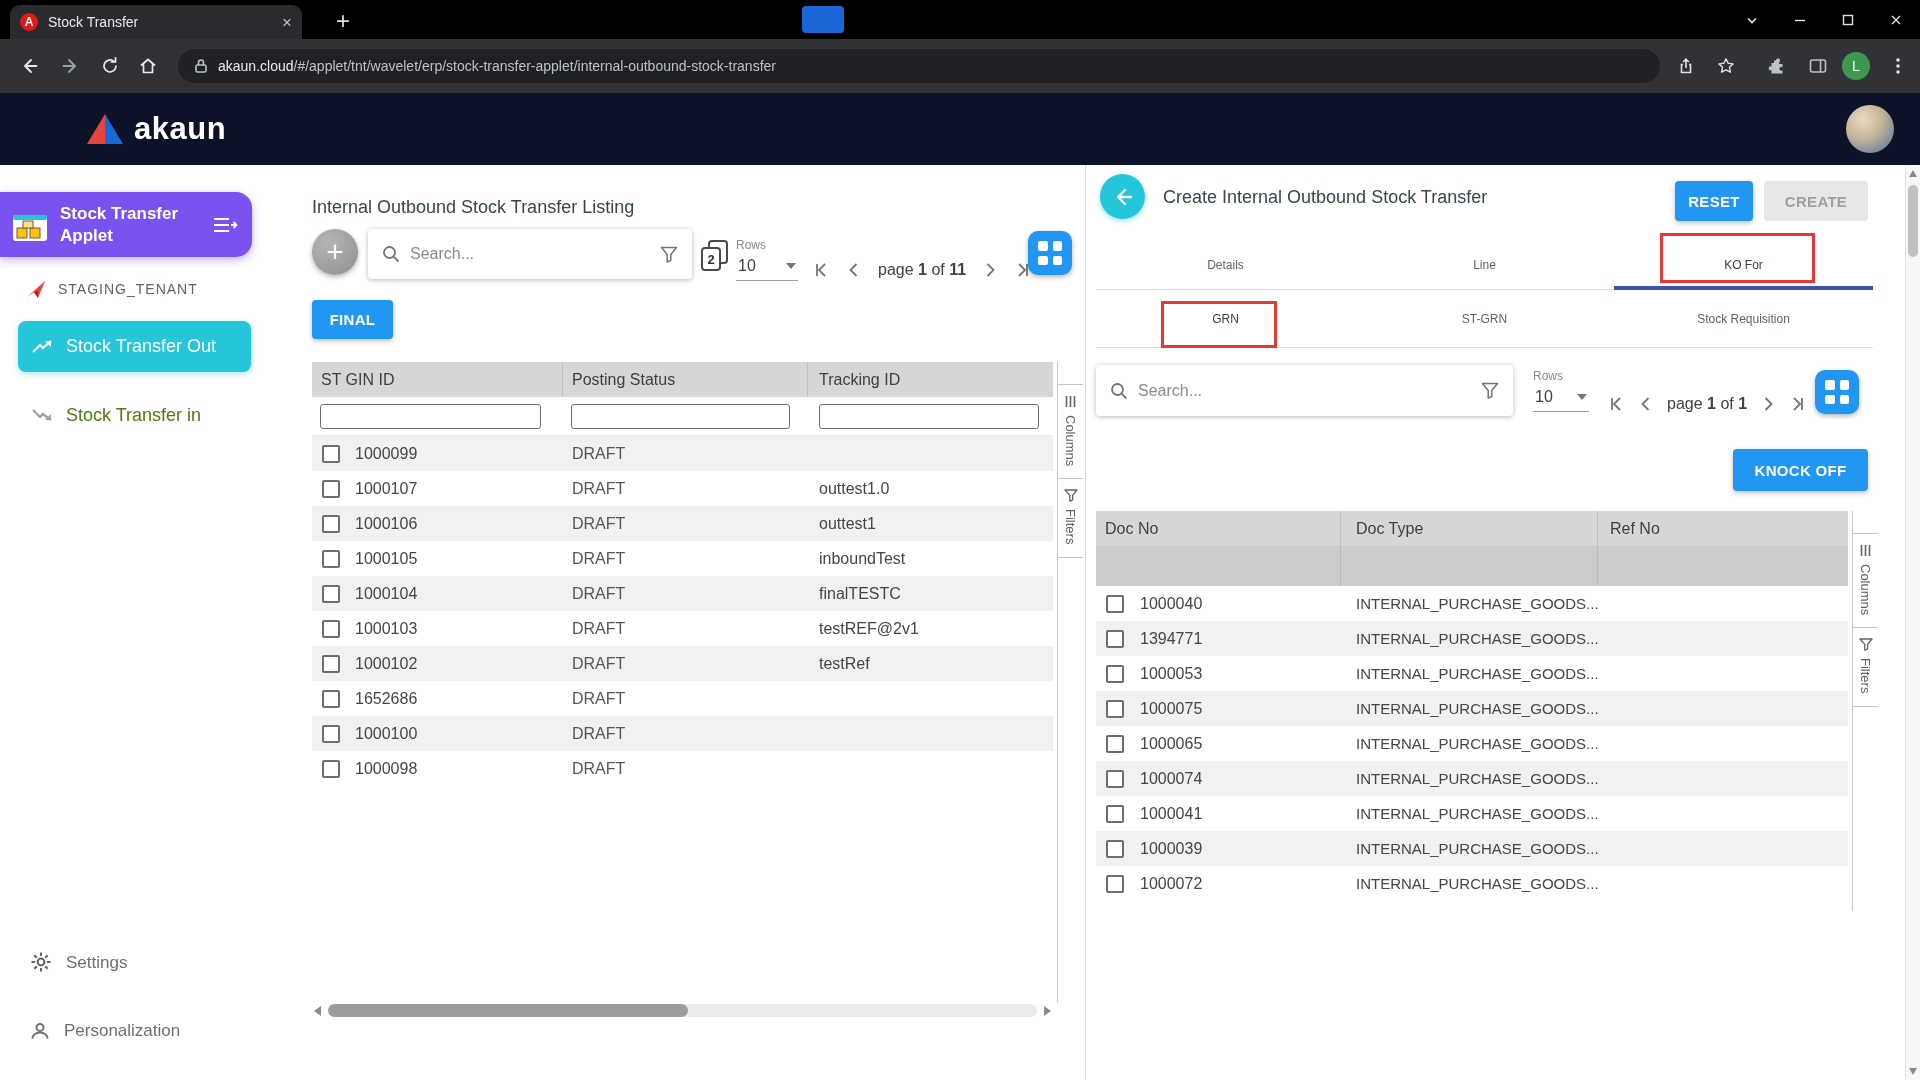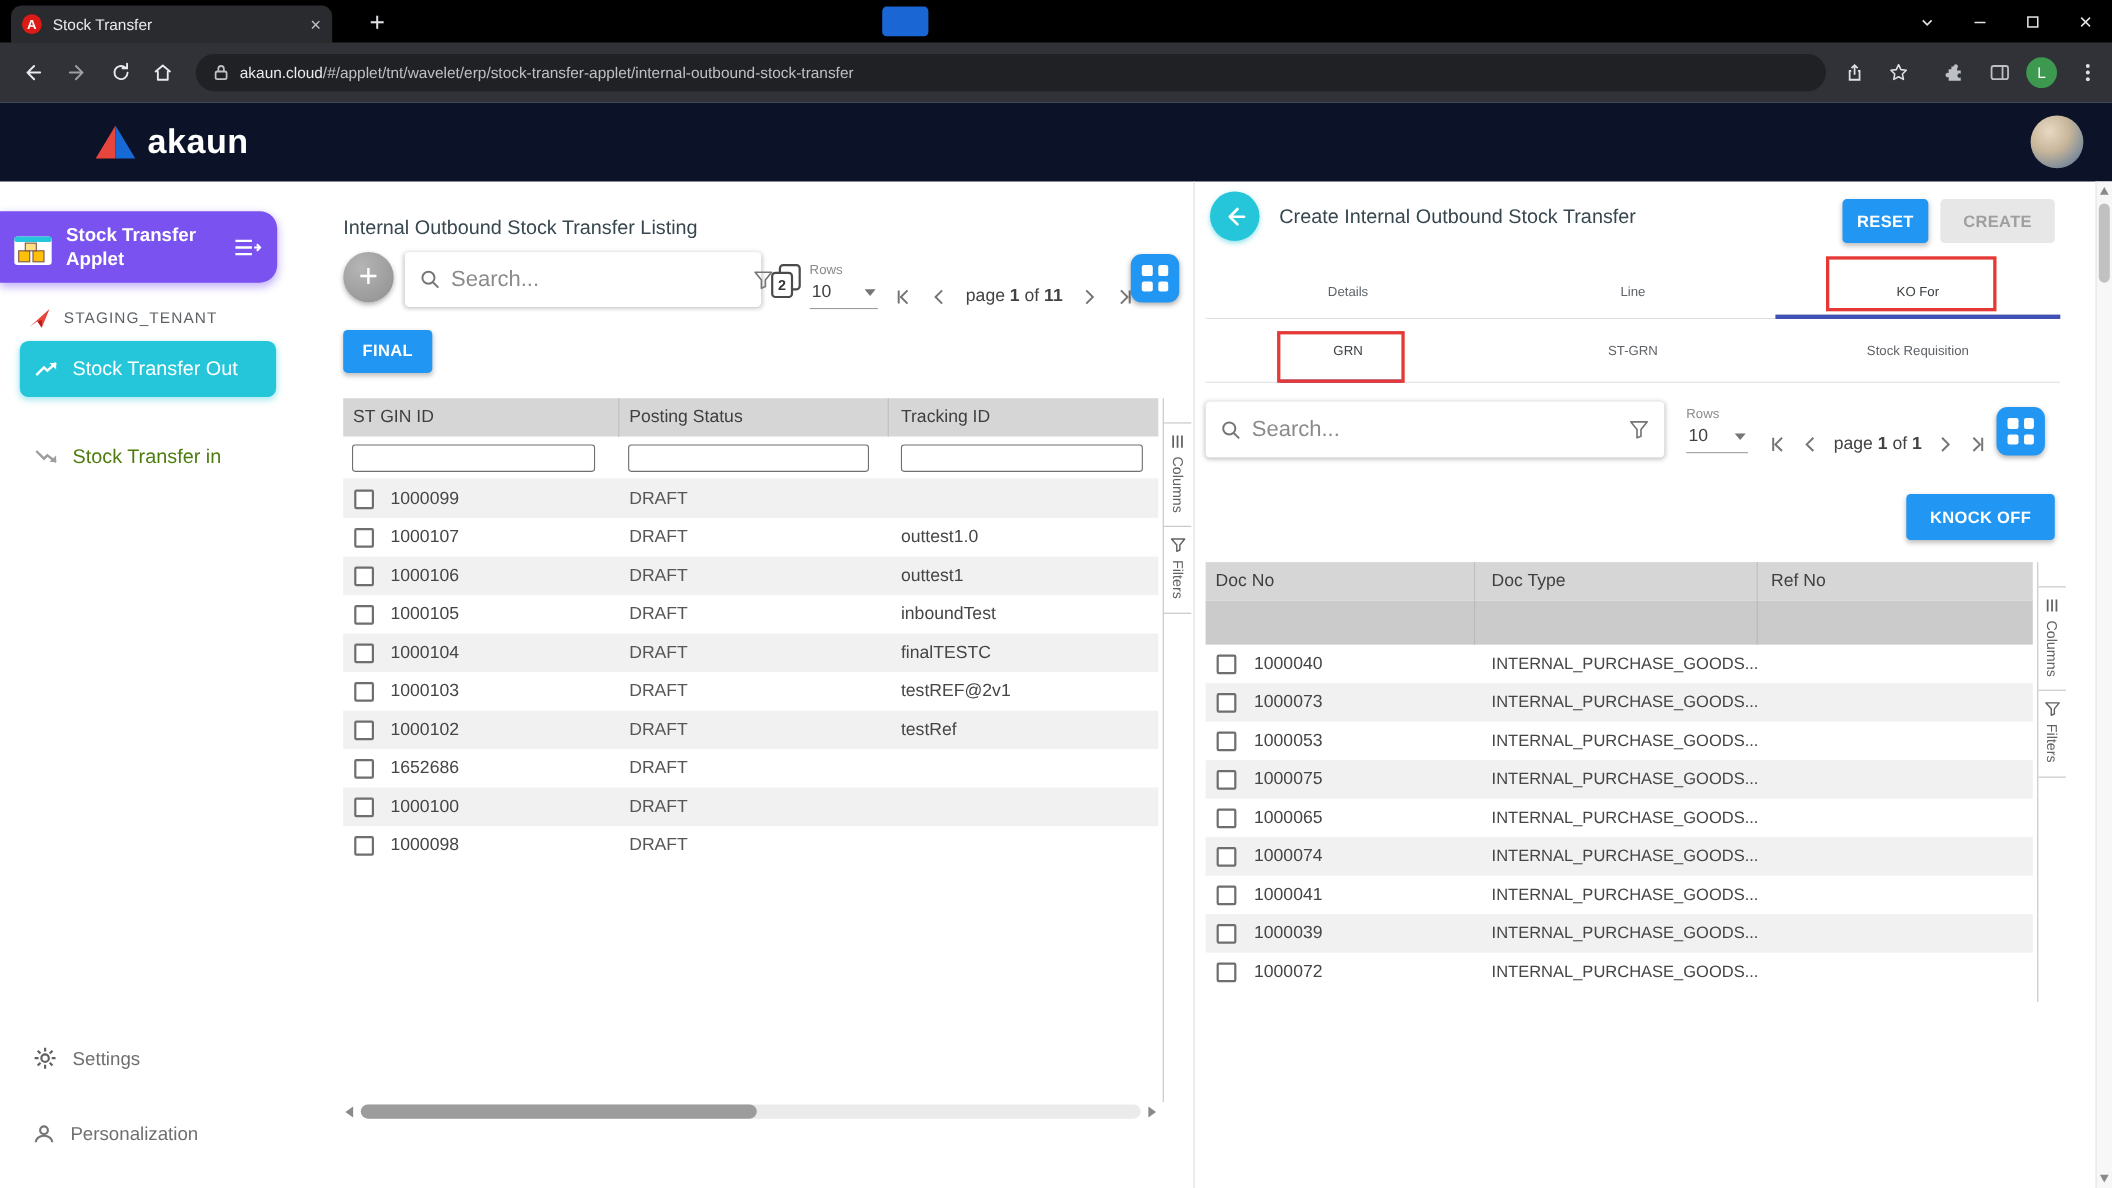--- a/index.html
+++ b/index.html
@@ -31,31 +31,31 @@
 .logo{position:absolute;left:86px;top:0;height:72px;display:flex;align-items:center;gap:10px}
 .logotext{color:#fff;font-size:31px;font-weight:bold;letter-spacing:.5px}
 .hdr-avatar{position:absolute;left:1846px;top:105px;width:48px;height:48px;border-radius:50%;background:radial-gradient(circle at 35% 30%,#e8d9c4 0%,#c9b79b 40%,#7e8c99 75%,#5c6b78 100%)}
 
 
 .applet-badge{position:absolute;left:0;top:192px;width:252px;height:65px;background:#7a52f0;border-radius:0 16px 16px 0;display:flex;align-items:center;gap:10px;padding:0 14px 0 10px;box-shadow:0 3px 8px rgba(122,82,240,.45)}
 .applet-label{color:#fff;font-size:17px;font-weight:bold;line-height:1.25;width:150px}
 .applet-menu{margin-left:auto}
 .tenant{position:absolute;left:26px;top:279px;display:flex;align-items:center;gap:12px}
 .tenant-label{font-size:14px;color:#5f6368;letter-spacing:1px}
-.nav-out{position:absolute;left:18px;top:310px;width:233px;height:51px;background:#26c6da;border-radius:8px;display:flex;align-items:center;gap:12px;padding:0 14px;box-shadow:0 2px 6px rgba(38,198,218,.4)}
+.nav-out{position:absolute;left:18px;top:321px;width:233px;height:51px;background:#26c6da;border-radius:8px;display:flex;align-items:center;gap:12px;padding:0 14px;box-shadow:0 2px 6px rgba(38,198,218,.4)}
 .nav-out-label{color:#fff;font-size:18px}
 .nav-in{position:absolute;left:18px;top:392px;width:233px;height:46px;display:flex;align-items:center;gap:12px;padding:0 14px}
 .nav-in-label{color:#4d7c0f;font-size:18px}
 .side-foot{position:absolute;left:30px;display:flex;align-items:flex-end;gap:14px}
 .side-foot .lbl{font-size:17px;color:#6f6f6f}
 
 
 .ptitle{position:absolute;font-size:18px;color:#37474f}
 .searchbox{position:absolute;background:#fff;border-radius:4px;box-shadow:0 1px 5px rgba(0,0,0,.28);display:flex;align-items:center;gap:10px;padding:0 14px}
-.searchbox input{border:none;outline:none;flex:1;font-size:20px;color:#a16207;background:transparent;font-family:inherit}
+.searchbox input{border:none;outline:none;flex:1;font-size:16px;color:#a16207;background:transparent;font-family:inherit}
 .searchbox input::placeholder{color:#8a8a8a}
 .rows-widget{position:absolute}
 .rows-label{font-size:12px;color:#8a8a8a}
 .rows-value{display:flex;align-items:center;justify-content:space-between;border-bottom:1px solid #9e9e9e;width:62px;padding:2px 2px 5px 2px;font-size:16px;color:#424242;margin-top:3px}
 .caret{width:0;height:0;border-left:5px solid transparent;border-right:5px solid transparent;border-top:6px solid #757575}
 .pag{position:absolute;display:flex;align-items:center;gap:15px;height:28px;color:#424242;font-size:16px}
 .pgtext b{font-weight:bold}
 .grid-btn{position:absolute;width:44px;height:44px;background:#2196f3;border-radius:10px;display:grid;grid-template-columns:1fr 1fr;gap:5px;padding:10px;box-shadow:0 2px 5px rgba(0,0,0,.3)}
 .grid-btn span{background:#fff;border-radius:2px}
 .btn{position:absolute;border-radius:4px;display:flex;align-items:center;justify-content:center;font-weight:bold;font-size:15px;letter-spacing:.3px}
@@ -593,21 +593,21 @@
             <span class="cb"></span>
             <span>1000040</span>
           </div>
           <div class="rc2">INTERNAL_PURCHASE_GOODS...</div>
           <div class="rc3"></div>
         </div>
 
         <div class="trow rgrid">
           <div class="rc1">
             <span class="cb"></span>
-            <span>1000073</span>
+            <span>1394771</span>
           </div>
           <div class="rc2">INTERNAL_PURCHASE_GOODS...</div>
           <div class="rc3"></div>
         </div>
 
         <div class="trow rgrid">
           <div class="rc1">
             <span class="cb"></span>
             <span>1000053</span>
           </div>

